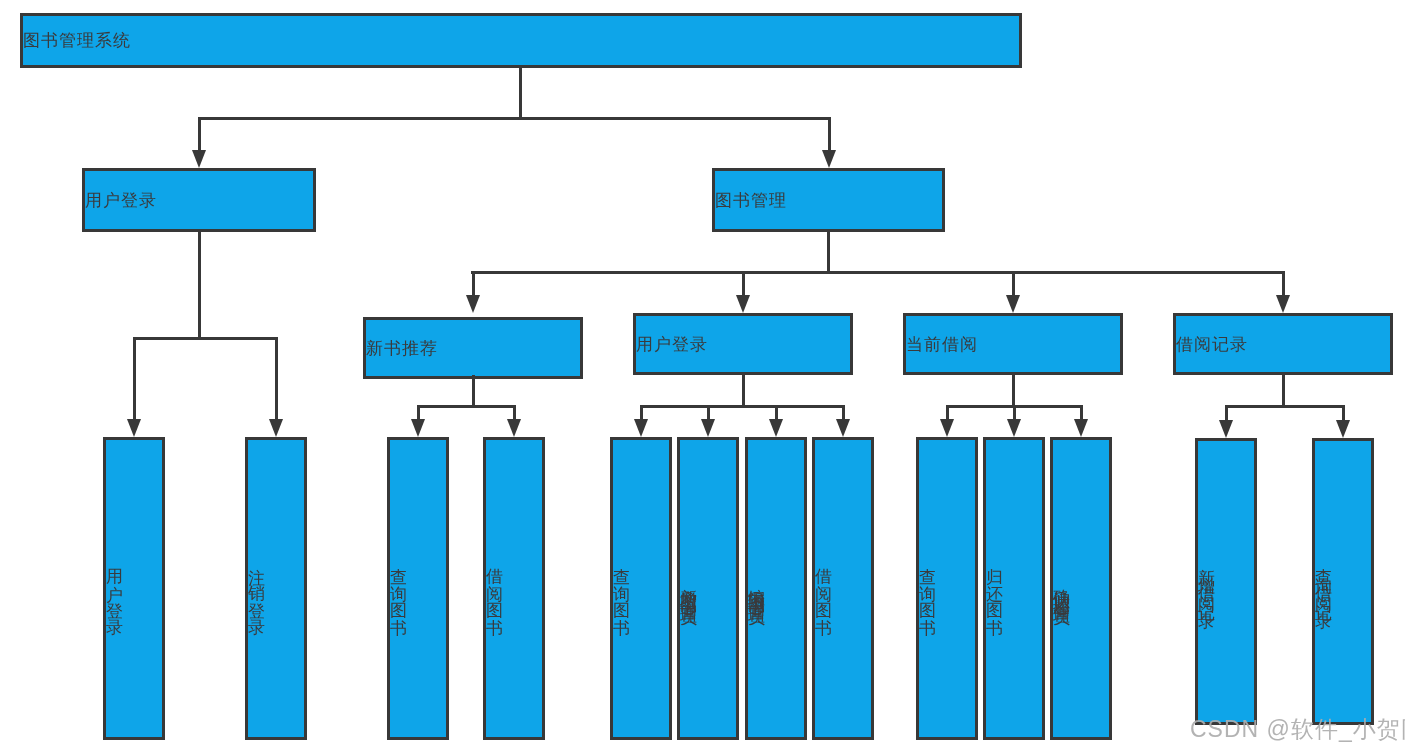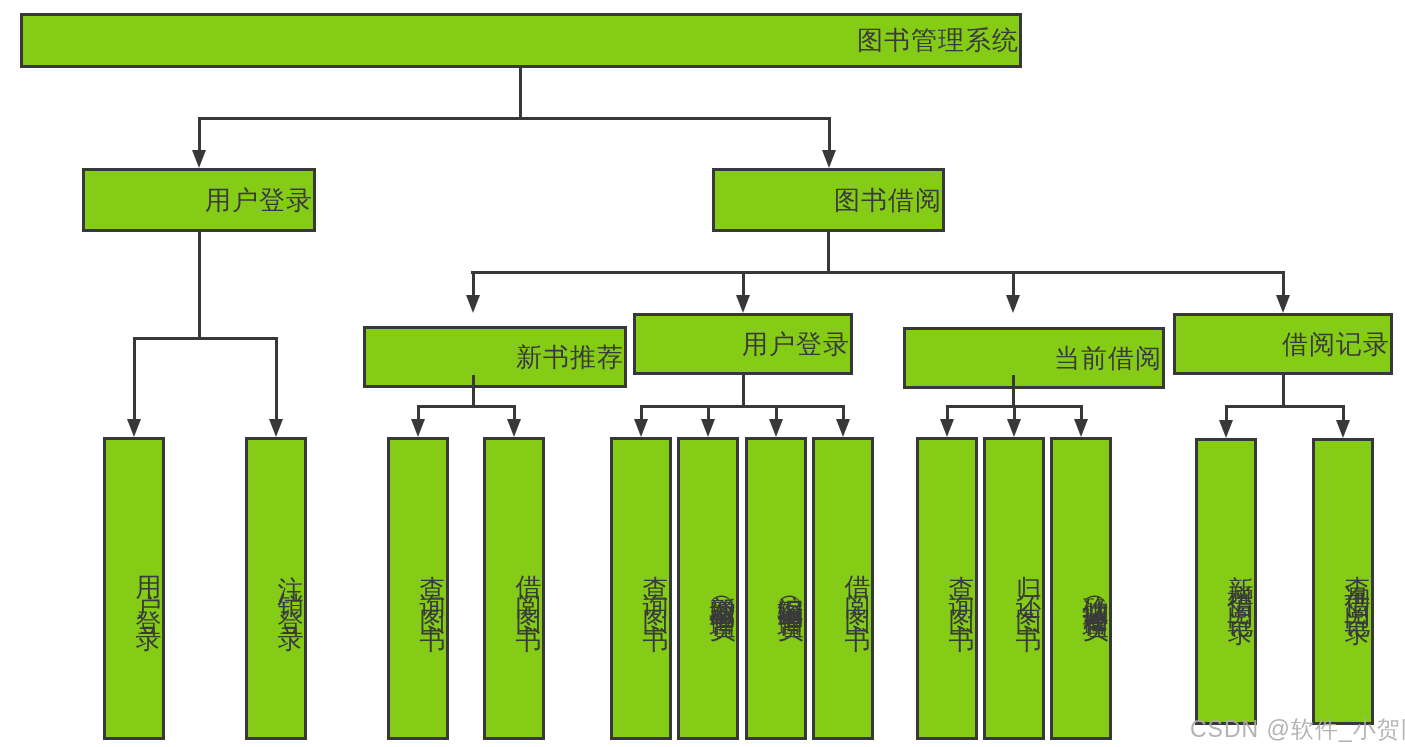--- a/index.html
+++ b/index.html
@@ -7,24 +7,24 @@
     position:relative;
     width:1405px;height:747px;
     background:#ffffff;
     font-family:"Liberation Sans","DejaVu Sans",sans-serif;
     overflow:hidden;
   }
   .box{
     position:absolute;
     box-sizing:border-box;
     border:3px solid #383838;
-    background:#84cc16;
-    display:flex;align-items:center;justify-content:flex-end;
+    background:#0ea5e9;
+    display:flex;align-items:center;justify-content:flex-start;
     color:#3a3a3c;
-    font-size:26px;
+    font-size:17px;
     letter-spacing:1px;
   }
   .vbox .vtext{
     writing-mode:vertical-rl;
     text-orientation:mixed;
     white-space:nowrap;
     line-height:1;
   }
   .sp-wide .vtext{letter-spacing:17px;}
   .sp-mid  .vtext{letter-spacing:9px;}
@@ -60,48 +60,48 @@
   <div class="hline" style="left:198px;top:117px;width:632px"></div>
   <div class="vline" style="left:198px;top:117px;height:33px"></div>
   <div class="arrow" style="left:192px;top:150px"></div>
   <div class="vline" style="left:828px;top:117px;height:33px"></div>
   <div class="arrow" style="left:822px;top:150px"></div>
 
   <div class="box" style="left:82px;top:168px;width:234px;height:64px">
     <span>用户登录</span>
   </div>
   <div class="box" style="left:712px;top:168px;width:233px;height:64px">
-    <span>图书借阅</span>
+    <span>图书管理</span>
   </div>
 
   <div class="vline" style="left:198px;top:232px;height:105px"></div>
   <div class="hline" style="left:133px;top:337px;width:145px"></div>
   <div class="vline" style="left:133px;top:337px;height:82px"></div>
   <div class="arrow" style="left:127px;top:419px"></div>
   <div class="vline" style="left:275px;top:337px;height:82px"></div>
   <div class="arrow" style="left:269px;top:419px"></div>
 
   <div class="vline" style="left:827px;top:232px;height:39px"></div>
   <div class="hline" style="left:471px;top:271px;width:813px"></div>
   <div class="vline" style="left:472px;top:271px;height:24px"></div>
   <div class="arrow" style="left:466px;top:295px"></div>
   <div class="vline" style="left:742px;top:271px;height:24px"></div>
   <div class="arrow" style="left:736px;top:295px"></div>
   <div class="vline" style="left:1012px;top:271px;height:24px"></div>
   <div class="arrow" style="left:1006px;top:295px"></div>
   <div class="vline" style="left:1282px;top:271px;height:24px"></div>
   <div class="arrow" style="left:1276px;top:295px"></div>
 
-  <div class="box" style="left:363px;top:326px;width:264px;height:62px">
+  <div class="box" style="left:363px;top:317px;width:220px;height:62px">
     <span>新书推荐</span>
   </div>
   <div class="box" style="left:633px;top:313px;width:220px;height:62px">
     <span>用户登录</span>
   </div>
-  <div class="box" style="left:903px;top:327px;width:262px;height:62px">
+  <div class="box" style="left:903px;top:313px;width:220px;height:62px">
     <span>当前借阅</span>
   </div>
   <div class="box" style="left:1173px;top:313px;width:220px;height:62px">
     <span>借阅记录</span>
   </div>
 
   <div class="vline" style="left:472px;top:375px;height:30px"></div>
   <div class="hline" style="left:417px;top:405px;width:98px"></div>
   <div class="vline" style="left:417px;top:405px;height:14px"></div>
   <div class="arrow" style="left:411px;top:419px"></div>

